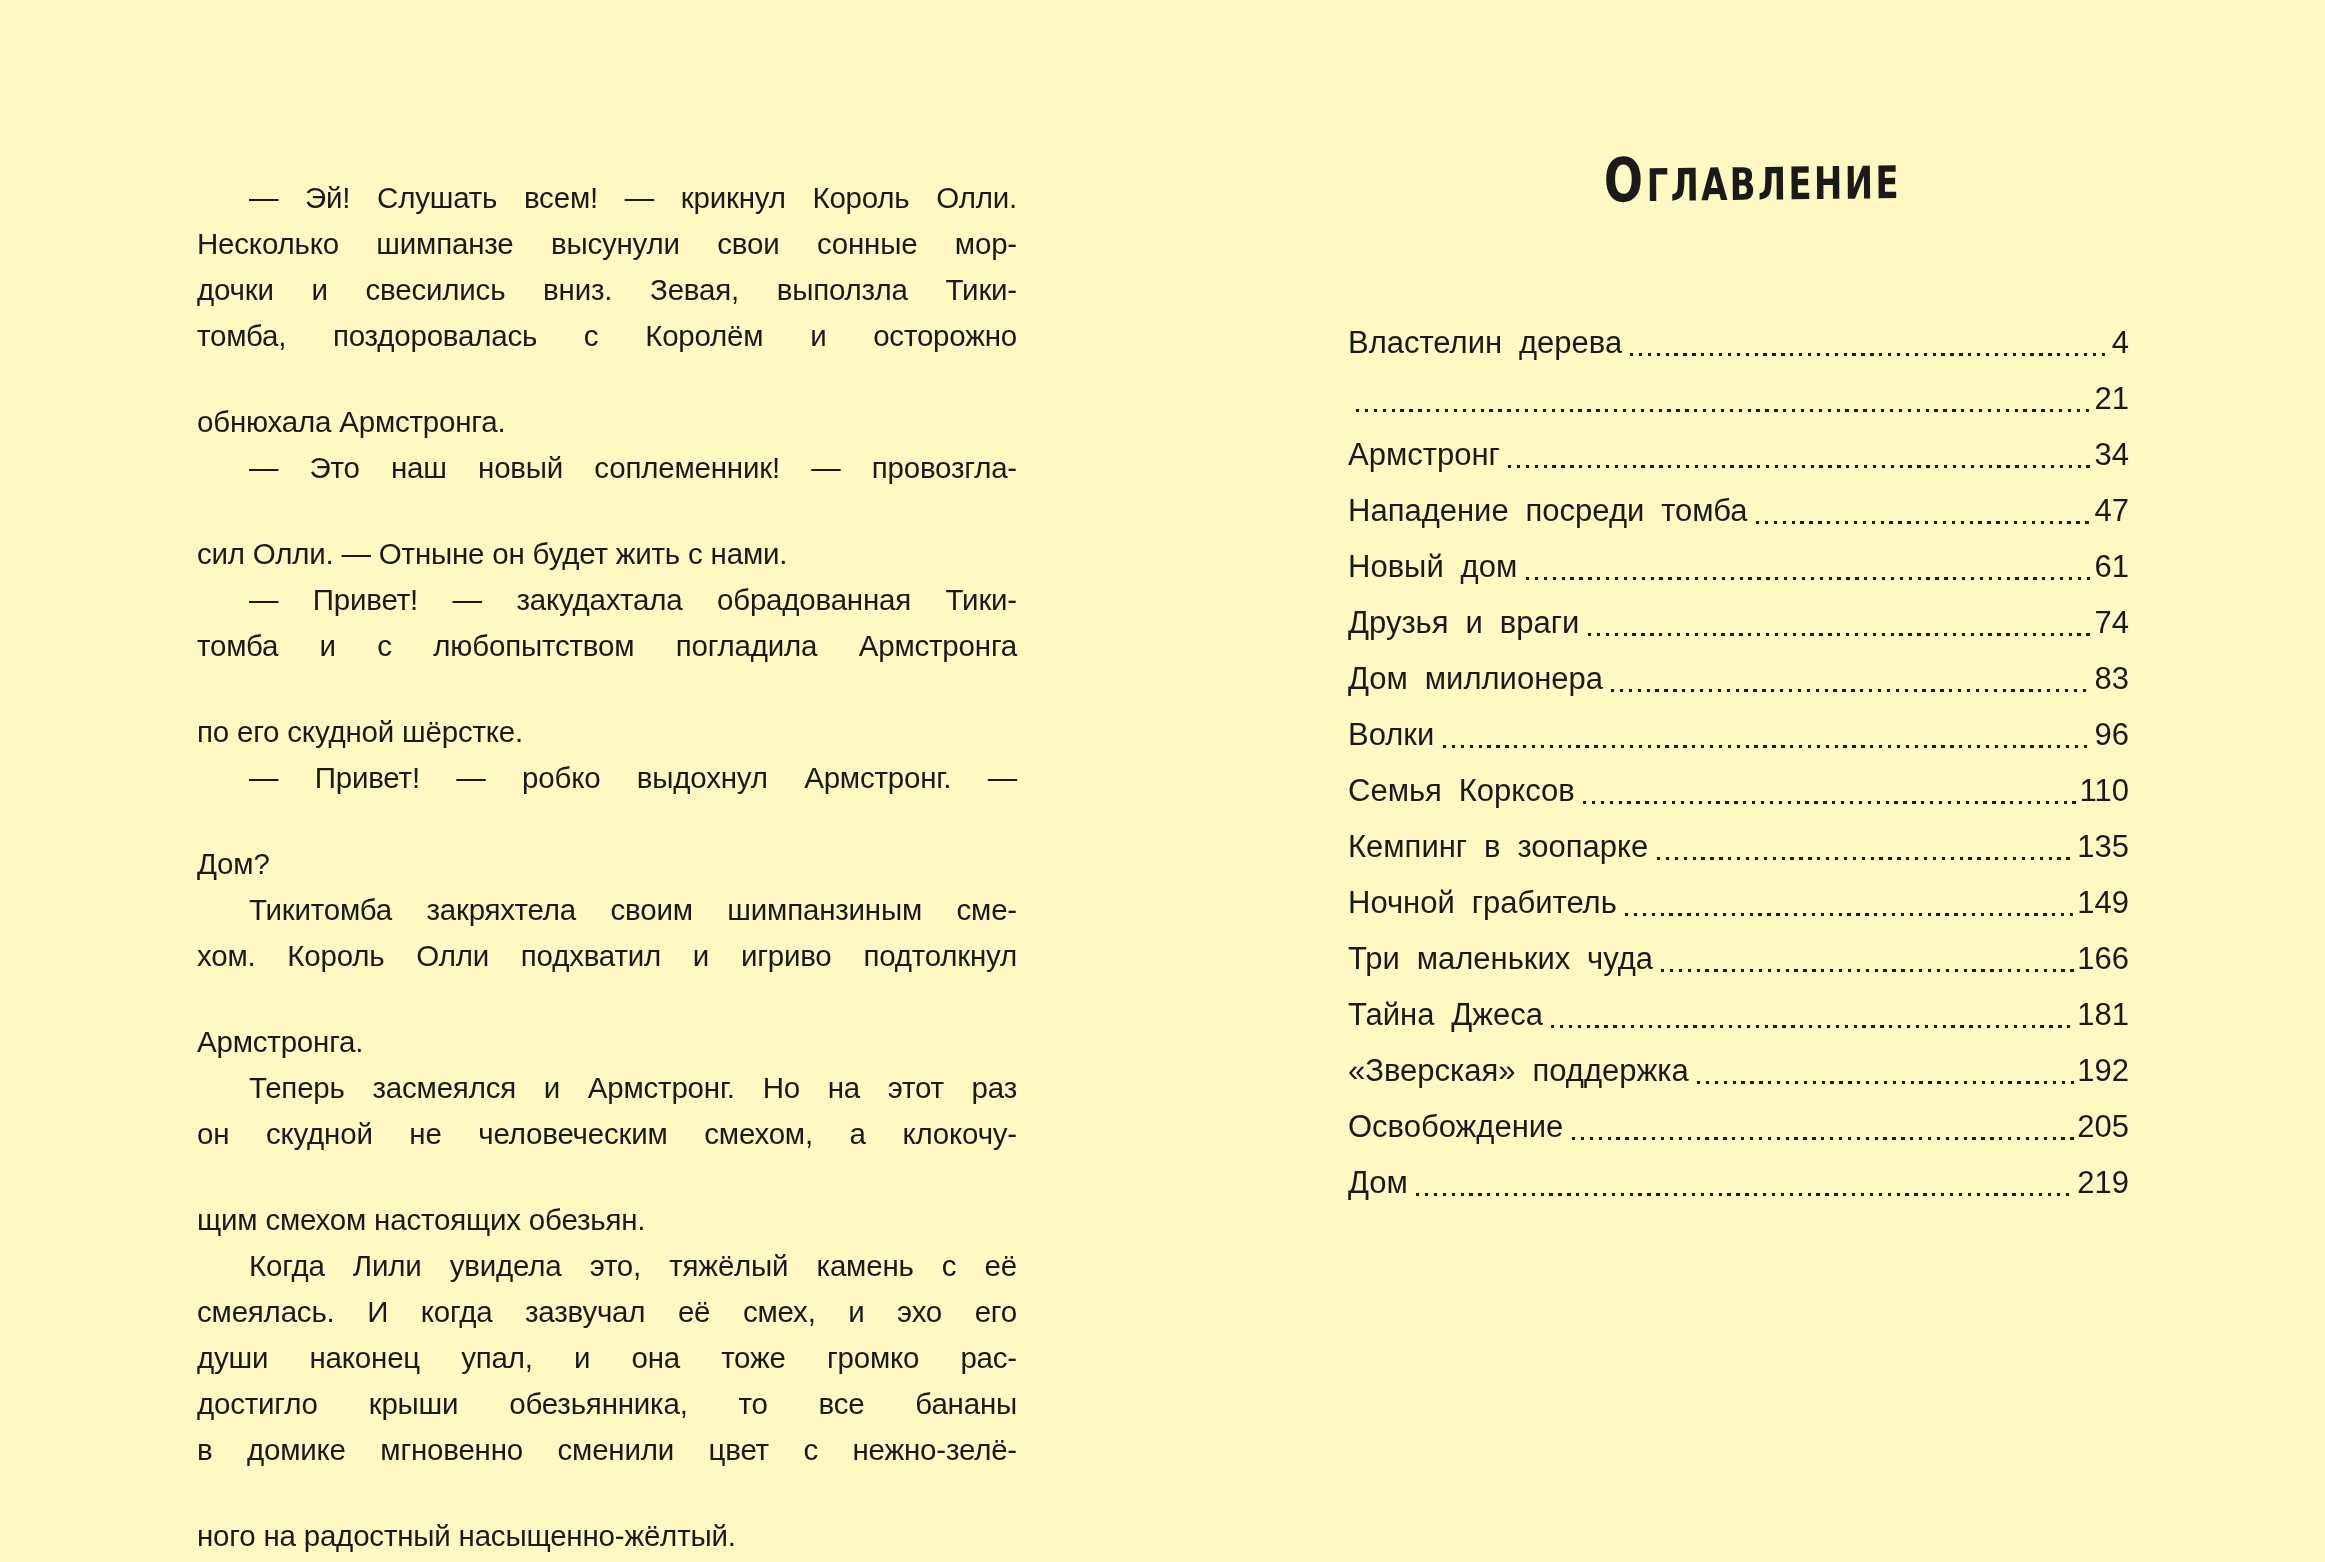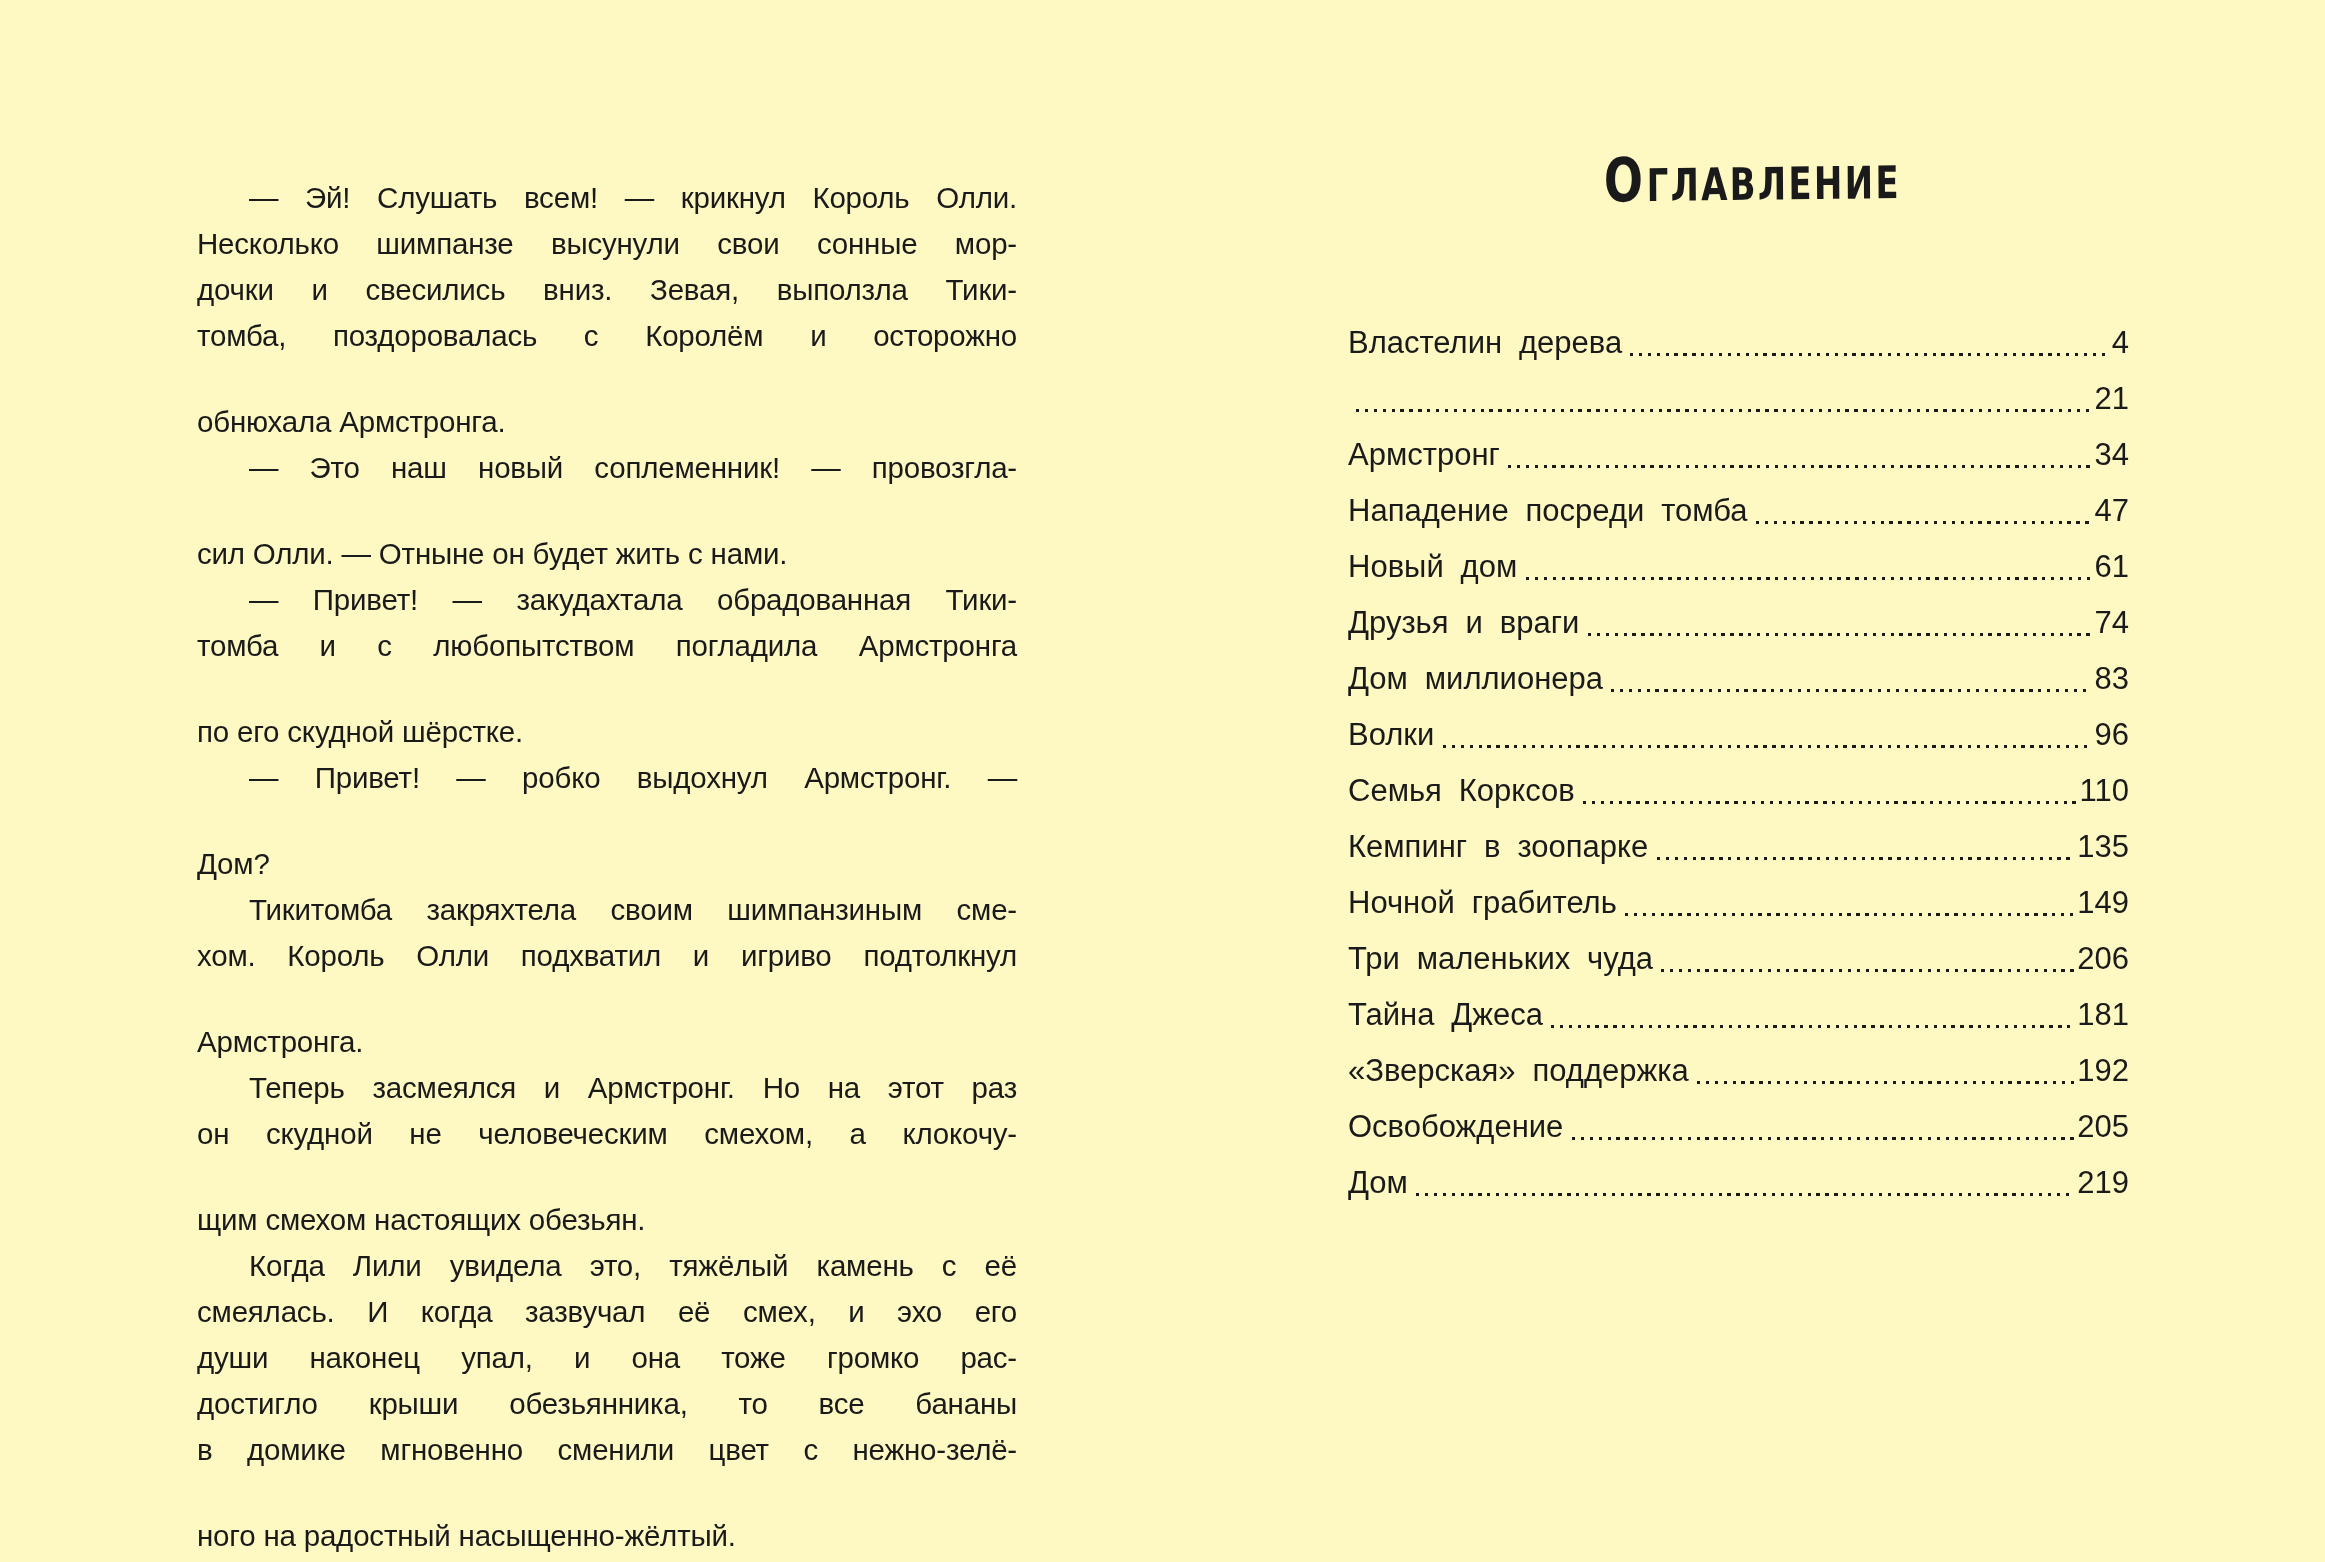--- a/index.html
+++ b/index.html
@@ -176,21 +176,21 @@
           <span class="toc-page">135</span>
         </div>
         <div class="toc-row">
           <span class="toc-title">Ночной грабитель</span>
           <span class="toc-dots"></span>
           <span class="toc-page">149</span>
         </div>
         <div class="toc-row">
           <span class="toc-title">Три маленьких чуда</span>
           <span class="toc-dots"></span>
-          <span class="toc-page">206</span>
+          <span class="toc-page">166</span>
         </div>
         <div class="toc-row">
           <span class="toc-title">Тайна Джеса</span>
           <span class="toc-dots"></span>
           <span class="toc-page">181</span>
         </div>
         <div class="toc-row">
           <span class="toc-title">«Зверская» поддержка</span>
           <span class="toc-dots"></span>
           <span class="toc-page">192</span>

